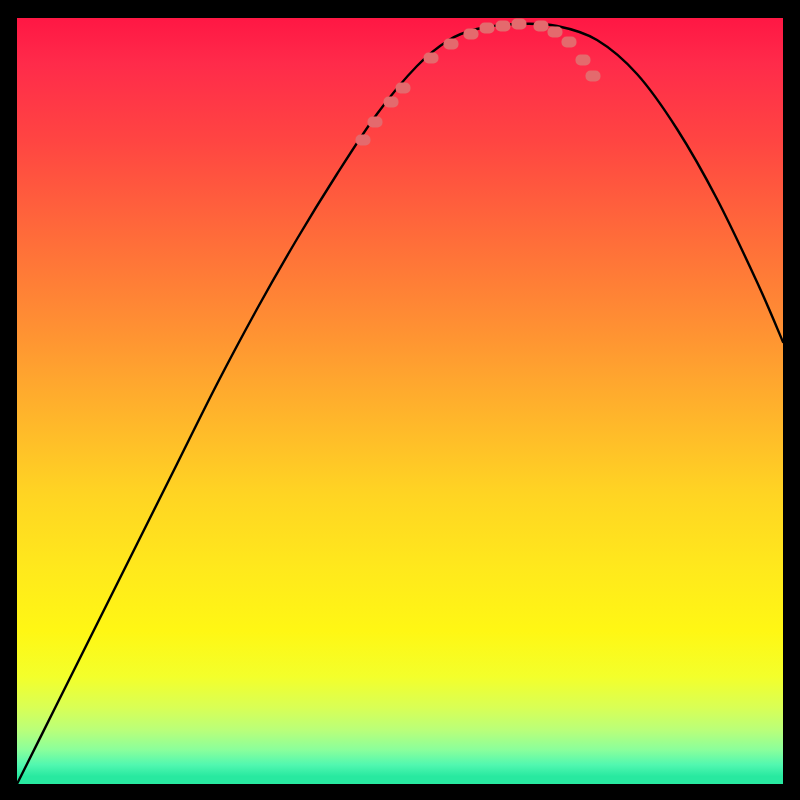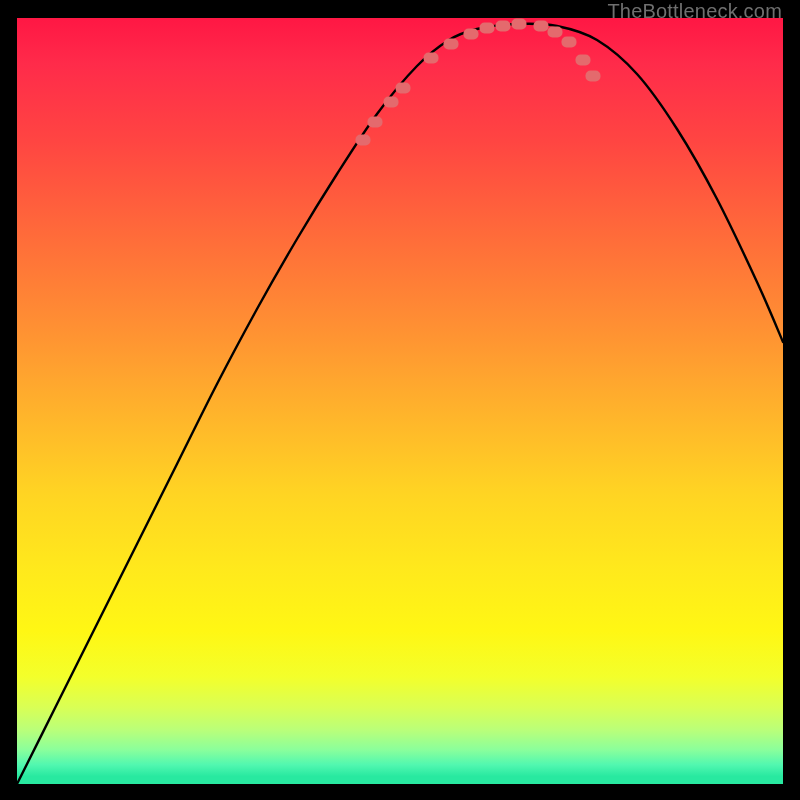--- a/index.html
+++ b/index.html
@@ -63,21 +63,20 @@
     width: 766px;
     height: 766px;
     overflow: visible;
   }
 </style>
 </head>
 <body>
 
 <div class="frame">
 
-  <div class="watermark">TheBottleneck.com</div>
 
   <div class="plot">
 
     <svg class="curve" viewBox="0 0 766 766" preserveAspectRatio="none">
       <path id="curve-path" fill="none" stroke="#000000" stroke-width="2.4" stroke-linecap="round" d="M 0 766 C 6.7 752.7, 26.7 712.7, 40 686 C 53.3 659.3, 66.7 632.7, 80 606 C 93.3 579.3, 106.7 552.7, 120 526 C 133.3 499.3, 146.7 472.7, 160 446 C 173.3 419.3, 186.7 391.8, 200 366 C 213.3 340.2, 226.7 315.2, 240 291 C 253.3 266.8, 266.7 243.5, 280 221 C 293.3 198.5, 306.7 176.8, 320 156 C 333.3 135.2, 346.7 114.0, 360 96 C 373.3 78.0, 388.0 60.3, 400 48 C 412.0 35.7, 422.0 28.2, 432 22 C 442.0 15.8, 448.7 13.7, 460 11 C 471.3 8.3, 486.7 6.5, 500 6 C 513.3 5.5, 526.7 5.3, 540 8 C 553.3 10.7, 566.7 14.0, 580 22 C 593.3 30.0, 606.7 41.2, 620 56 C 633.3 70.8, 646.7 90.2, 660 111 C 673.3 131.8, 686.7 155.5, 700 181 C 713.3 206.5, 729.0 240.2, 740 264 C 751.0 287.8, 761.7 314.0, 766 324"></path>
       <g id="dots-group">
           <rect x="338.5" y="116.5" width="15" height="11" rx="5" ry="5" fill="#e46a6d"></rect>
           <rect x="350.5" y="98.5" width="15" height="11" rx="5" ry="5" fill="#e46a6d"></rect>
           <rect x="366.5" y="78.5" width="15" height="11" rx="5" ry="5" fill="#e46a6d"></rect>
           <rect x="378.5" y="64.5" width="15" height="11" rx="5" ry="5" fill="#e46a6d"></rect>

